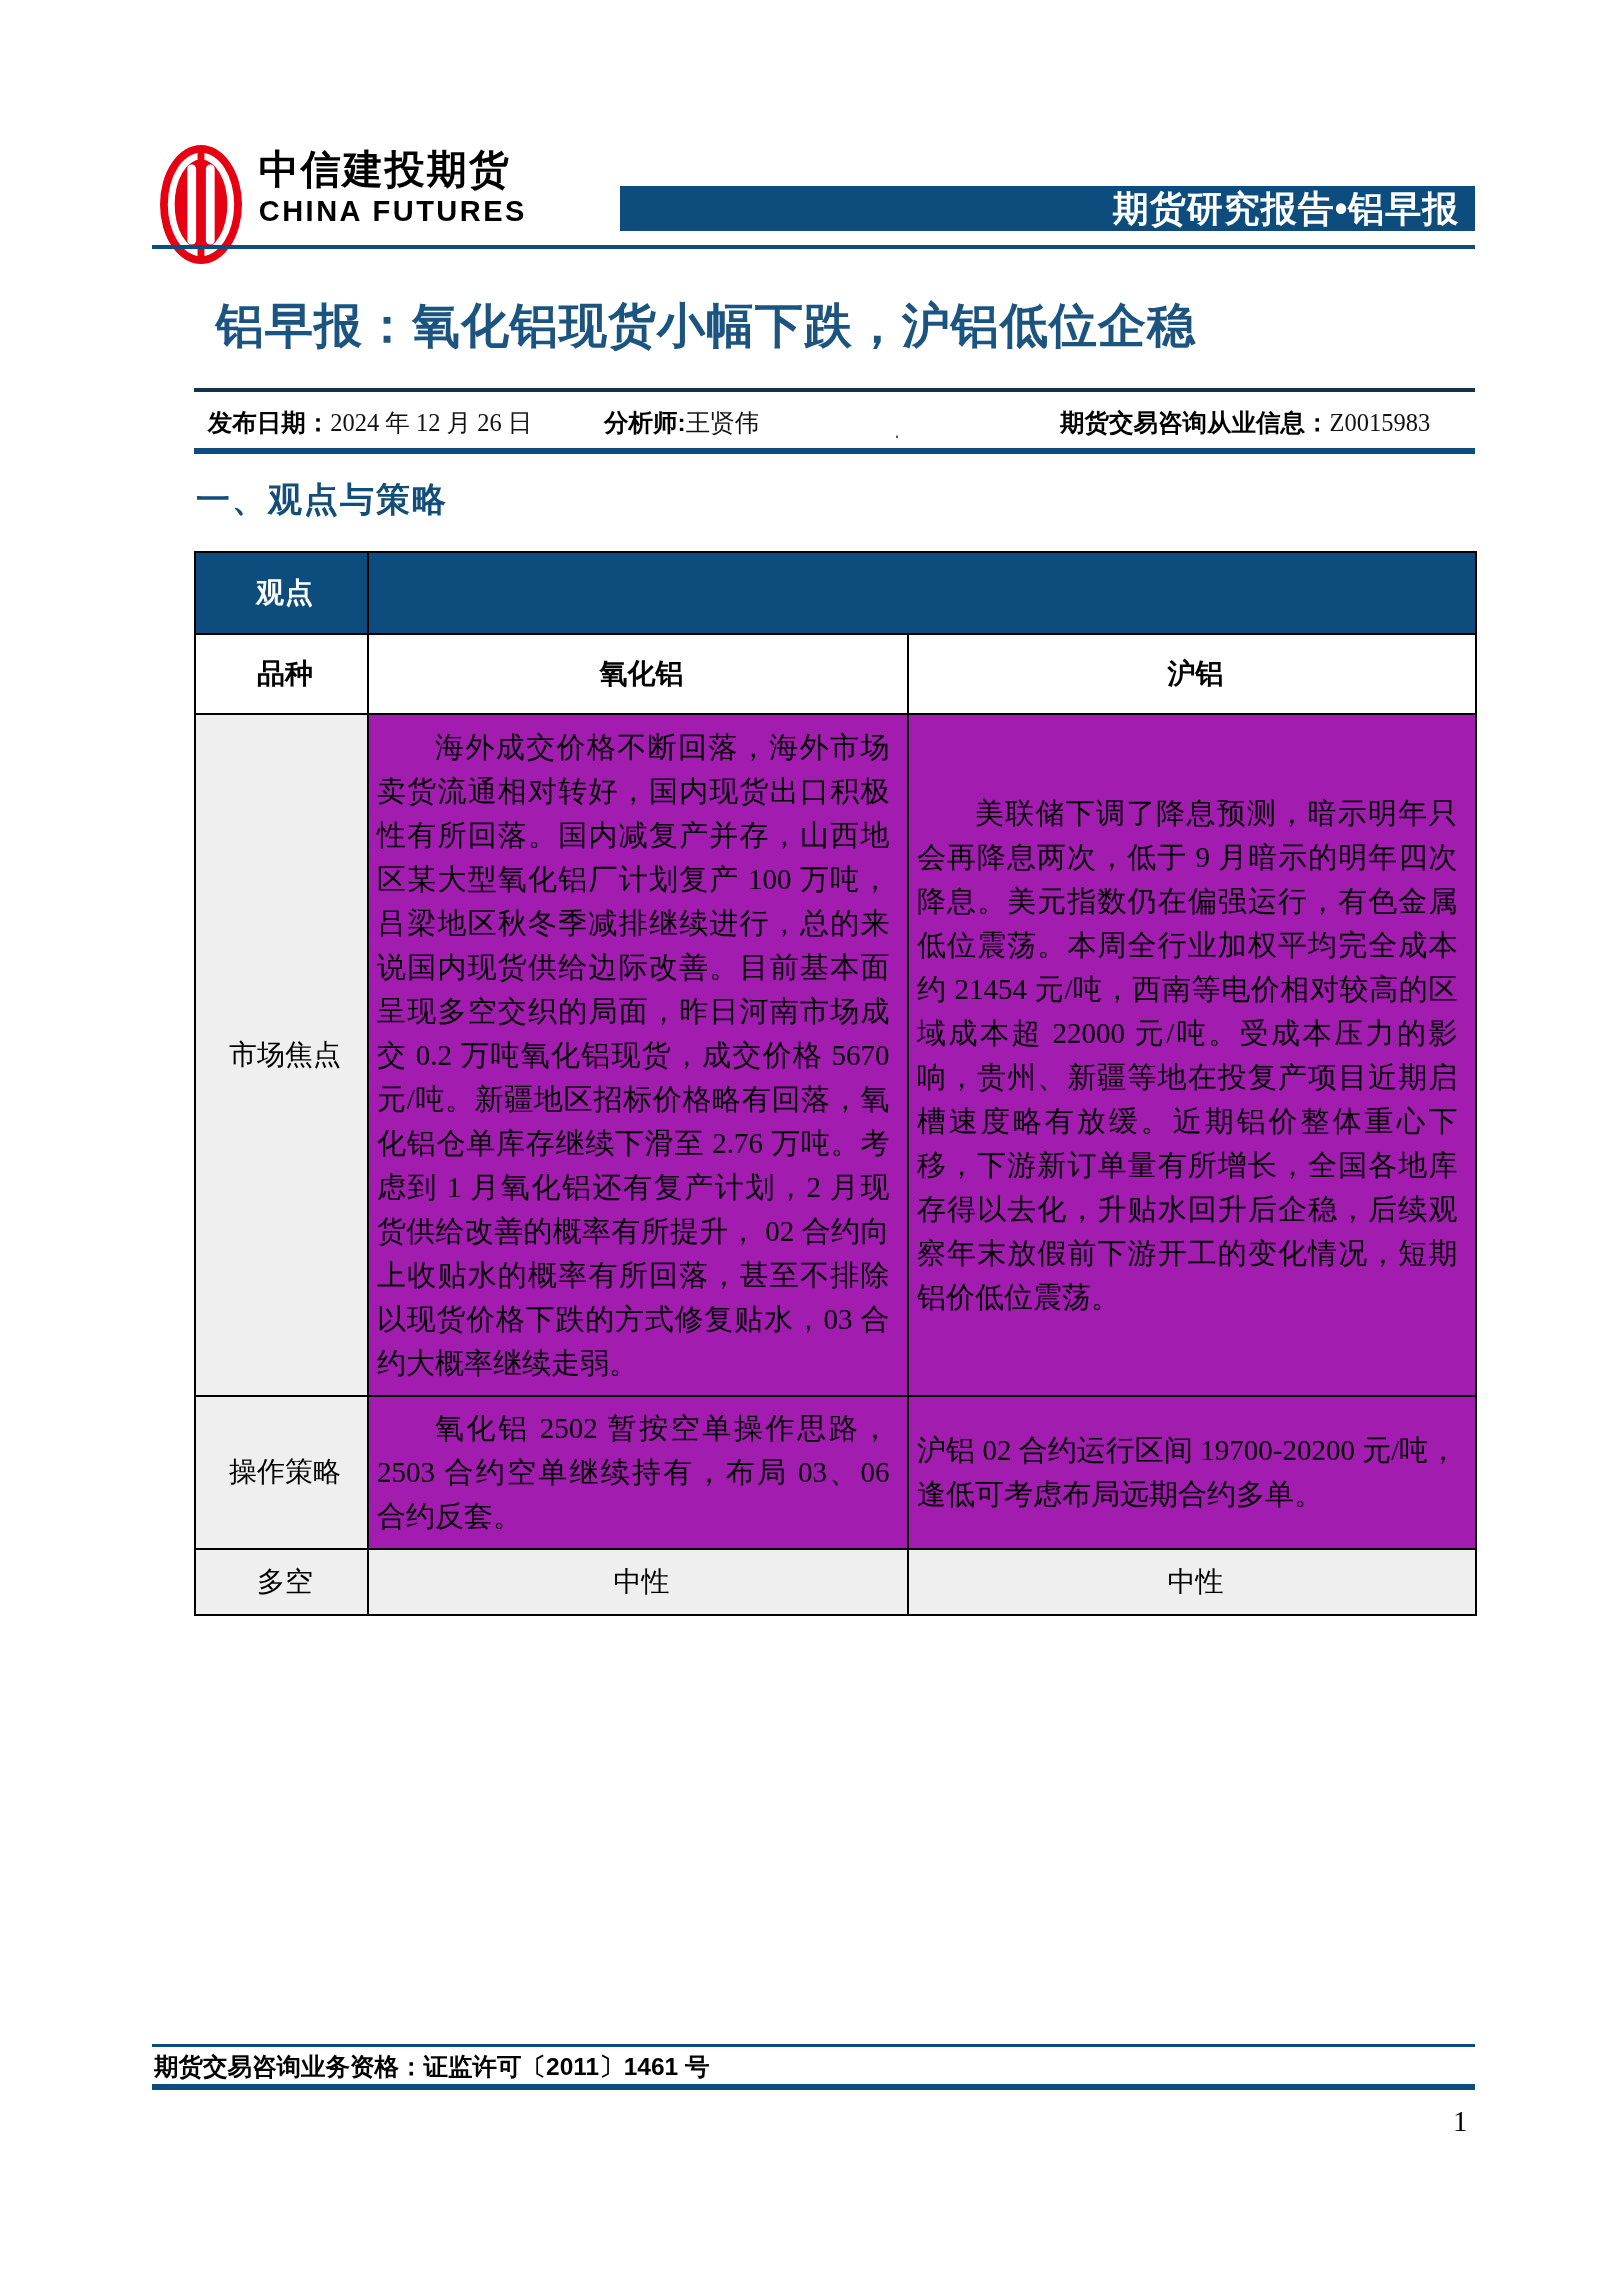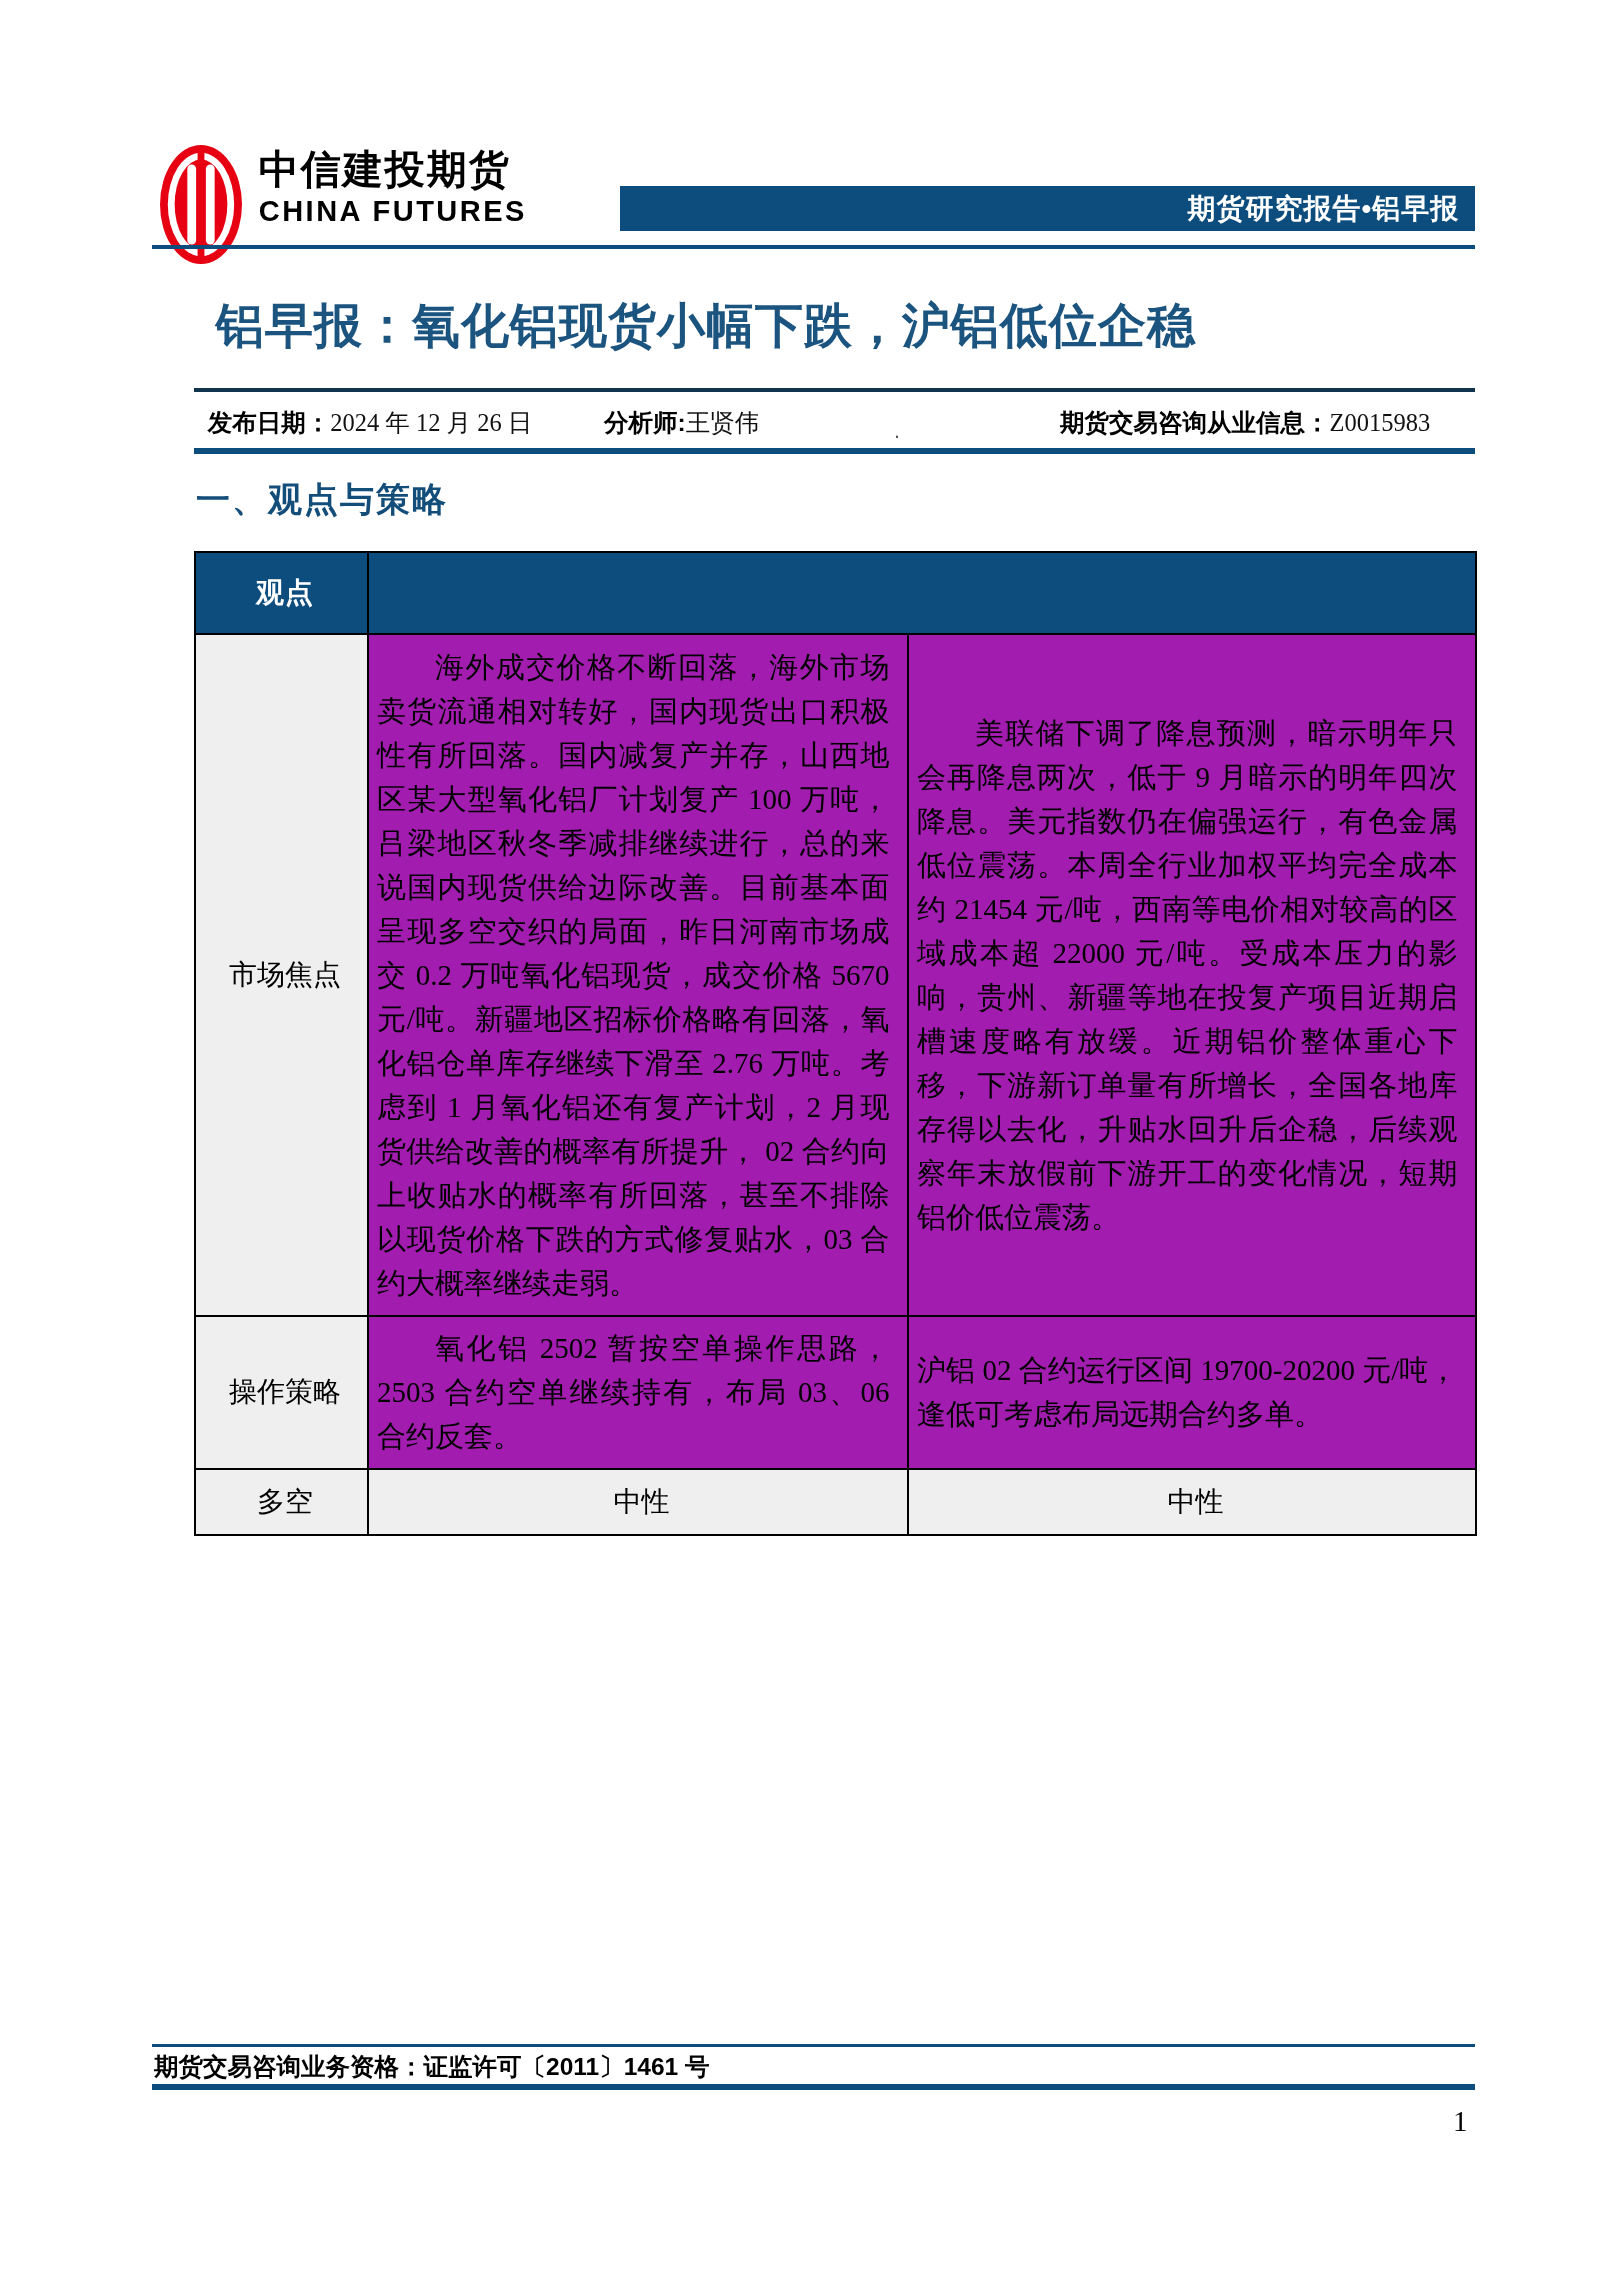--- a/index.html
+++ b/index.html
@@ -11,21 +11,21 @@
 
   
   .logo { position:absolute; left:159px; top:143px; display:flex; align-items:flex-start; gap:15.7px; }
   .emblem { width:84px; height:123px; }
   .logo-text { display:flex; flex-direction:column; }
   .logo-cn { font-size:40px; font-weight:bold; color:#000; letter-spacing:2px; line-height:1.35; font-family:"Liberation Serif", serif; }
   .logo-en { font-size:29px; font-weight:bold; color:#000; letter-spacing:2.5px; line-height:1.0; }
 
   .banner {
     position:absolute; left:620px; top:186px; width:855px; height:45px; box-sizing:border-box;
-    background:#0d4d7d; color:#fff; font-size:28px; font-weight:bold;
+    background:#0d4d7d; color:#fff; font-size:36px; font-weight:bold;
     text-align:right; line-height:45px; padding-right:15.7px; letter-spacing:1px;
   }
   .rule-logo { position:absolute; left:152px; top:245px; width:1323px; height:3.9px; background:#0d4d7d; }
 
   
   .doc-title { position:absolute; left:216px; top:294px; font-size:48px; font-weight:bold; color:#1c5480; letter-spacing:1px; }
   .rule-title { position:absolute; left:194px; top:388px; width:1281px; height:3.9px; background:#10344e; }
   .meta { position:absolute; left:194px; top:392px; width:1281px; height:56px; font-size:24.5px; }
   .meta-item { position:absolute; top:13.7px; white-space:nowrap; }
   .meta-label { font-weight:bold; color:#000; }
@@ -114,20 +114,25 @@
     <colgroup>
       <col style="width:173px">
         <col style="width:540px">
         <col style="width:568px">
     </colgroup>
     <tbody>
       <tr class="h-view">
         <td class="blue">观点</td>
         <td class="blue" colspan="2"></td>
       </tr>
+      <tr class="h-var">
+        <td class="colhead">品种</td>
+        <td class="colhead">氧化铝</td>
+        <td class="colhead">沪铝</td>
+      </tr>
       <tr class="h-focus">
         <td class="rowlabel">市场焦点</td>
         <td class="body">
           <p class="indent">海外成交价格不断回落，海外市场卖货流通相对转好，国内现货出口积极性有所回落。国内减复产并存，山西地区某大型氧化铝厂计划复产 100 万吨，吕梁地区秋冬季减排继续进行，总的来说国内现货供给边际改善。目前基本面呈现多空交织的局面，昨日河南市场成交 0.2 万吨氧化铝现货，成交价格 5670 元/吨。新疆地区招标价格略有回落，氧化铝仓单库存继续下滑至 2.76 万吨。考虑到 1 月氧化铝还有复产计划，2 月现货供给改善的概率有所提升， 02 合约向上收贴水的概率有所回落，甚至不排除以现货价格下跌的方式修复贴水，03 合约大概率继续走弱。</p>
         </td>
         <td class="body">
           <p class="indent">美联储下调了降息预测，暗示明年只会再降息两次，低于 9 月暗示的明年四次降息。美元指数仍在偏强运行，有色金属低位震荡。本周全行业加权平均完全成本约 21454 元/吨，西南等电价相对较高的区域成本超 22000 元/吨。受成本压力的影响，贵州、新疆等地在投复产项目近期启槽速度略有放缓。近期铝价整体重心下移，下游新订单量有所增长，全国各地库存得以去化，升贴水回升后企稳，后续观察年末放假前下游开工的变化情况，短期铝价低位震荡。</p>
         </td>
       </tr>
       <tr class="h-strat">

